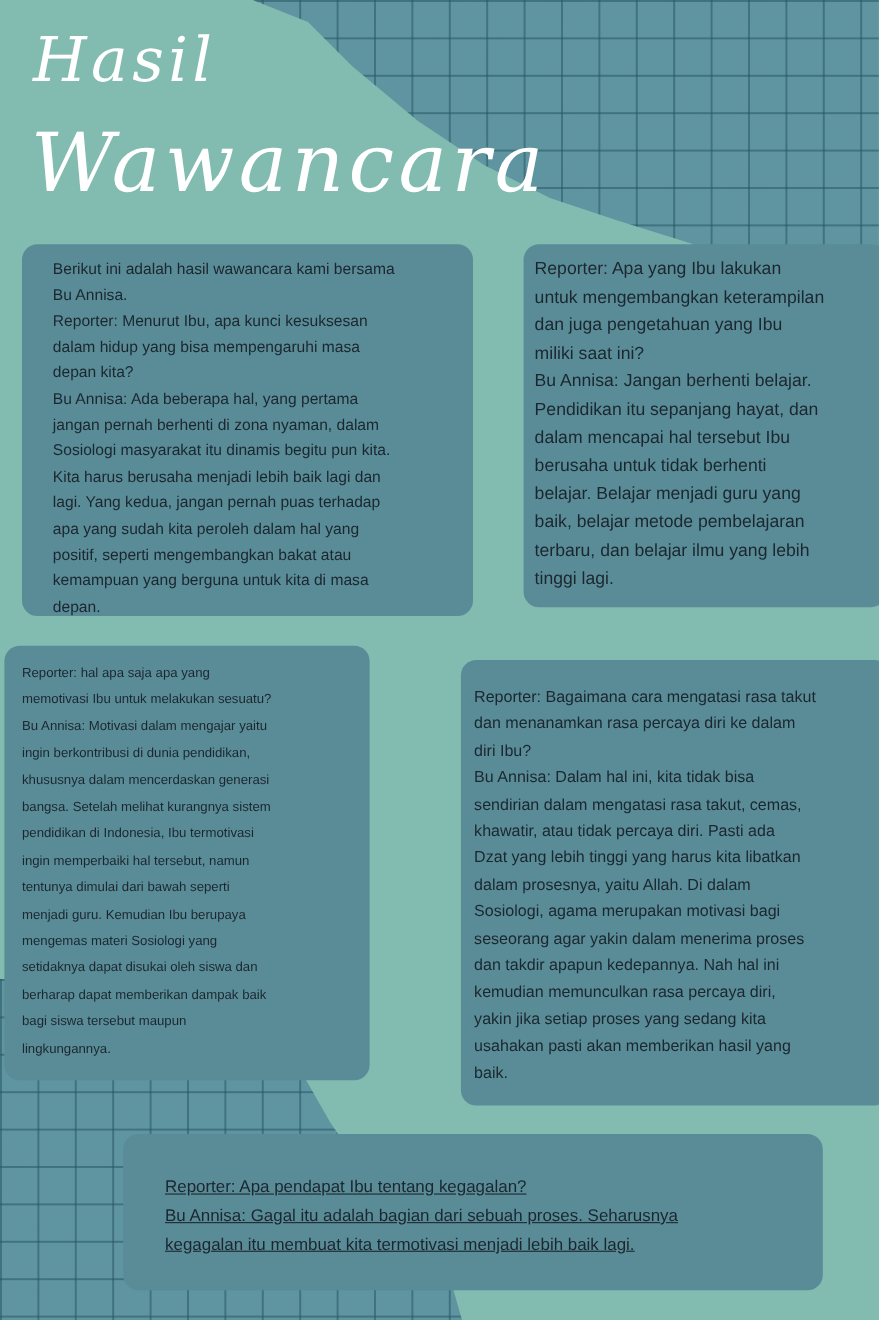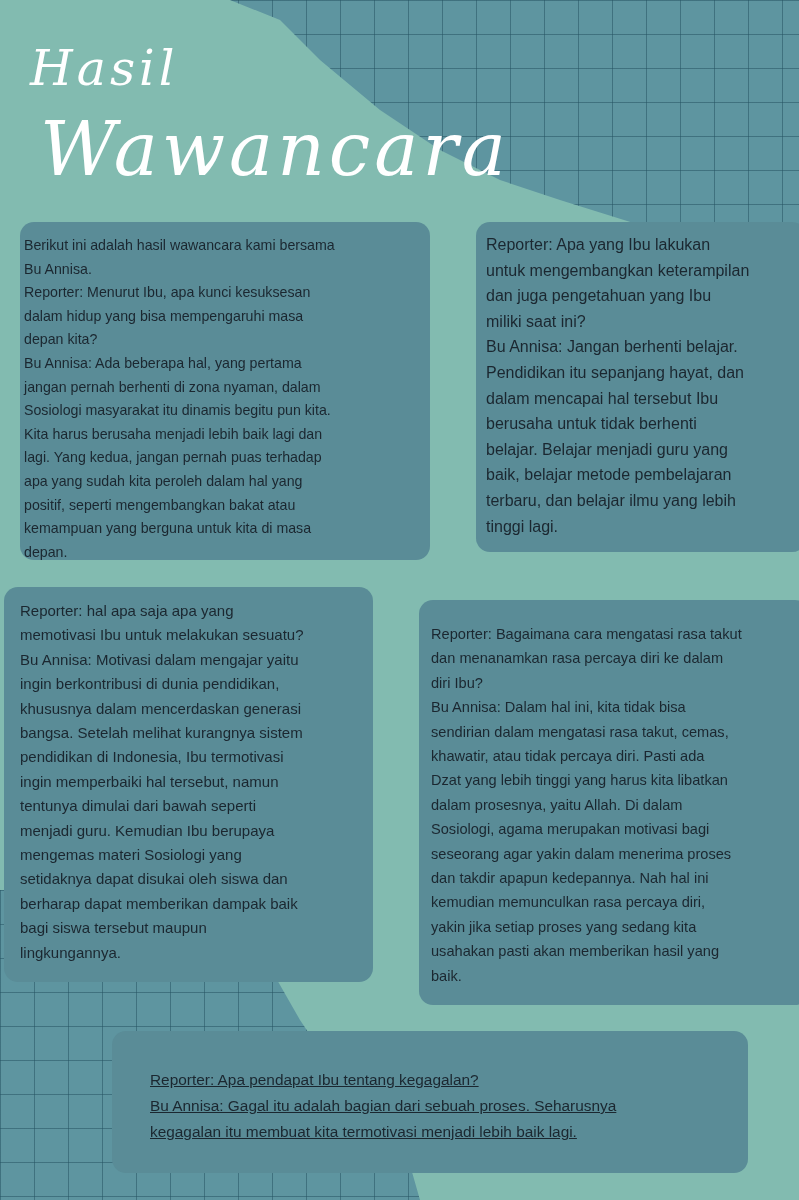--- a/index.html
+++ b/index.html
@@ -28,41 +28,41 @@
     .title {
       position: absolute;
       left: 30px;
       color: #ffffff;
       font-family: "DejaVu Serif", serif;
       font-style: italic;
       font-weight: 300;
       letter-spacing: 4px;
       line-height: 1;
     }
-    #title-line1 { top: 44px; font-size: 49px; }
-    #title-line2 { top: 112px; font-size: 74px; left: 40px; }
+    #title-line1 { top: 28px; font-size: 56px; }
+    #title-line2 { top: 112px; font-size: 74px; left: 28px; }
     .card {
       position: absolute;
       background: #5a8c97;
       border-radius: 14px;
       color: #1b2730;
       box-sizing: border-box;
     }
     .card p { margin: 0; white-space: pre-line; }
     #card-intro {
       left: 20px; top: 222px; width: 410px; height: 338px;
-      padding: 12px 4px; font-size: 14.2px; line-height: 23.6px;
+      padding: 12px 28px; font-size: 14.2px; line-height: 23.6px;
     }
     #card-skills {
       left: 476px; top: 222px; width: 330px; height: 330px;
       padding: 10px 10px; font-size: 16px; line-height: 25.6px;
     }
     #card-motivation {
-      left: 4px; top: 587px; width: 369px; height: 395px;
-      padding: 12px 16px; font-size: 15px; line-height: 24.4px;
+      left: 4px; top: 587px; width: 332px; height: 395px;
+      padding: 12px 16px; font-size: 12px; line-height: 24.4px;
     }
     #card-fear {
       left: 419px; top: 600px; width: 390px; height: 405px;
       padding: 22px 12px; font-size: 14.6px; line-height: 24.4px;
     }
     #card-failure {
       left: 112px; top: 1031px; width: 636px; height: 142px;
       padding: 36px 38px; font-size: 15.4px; line-height: 26px; text-decoration: underline;
     }
   </style>

